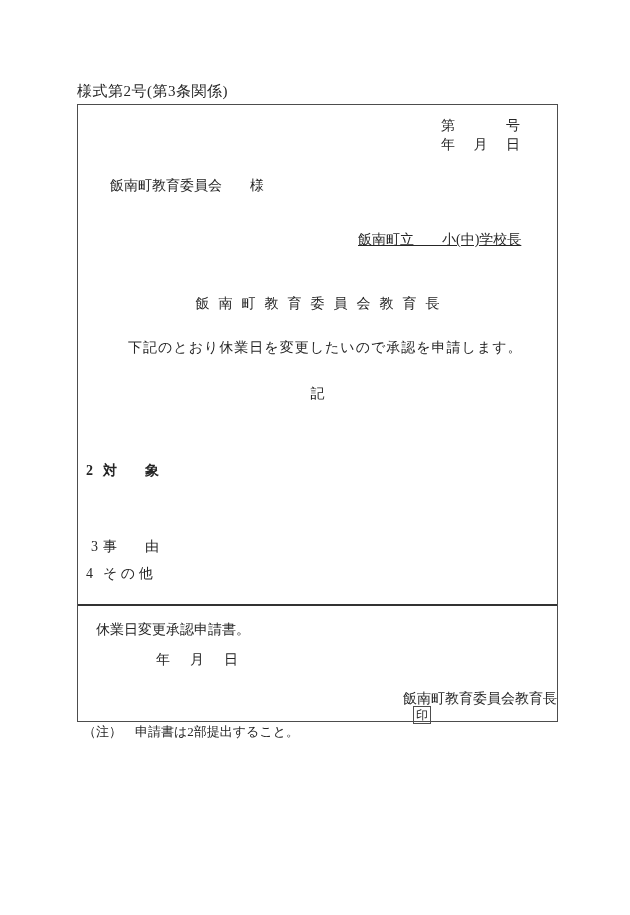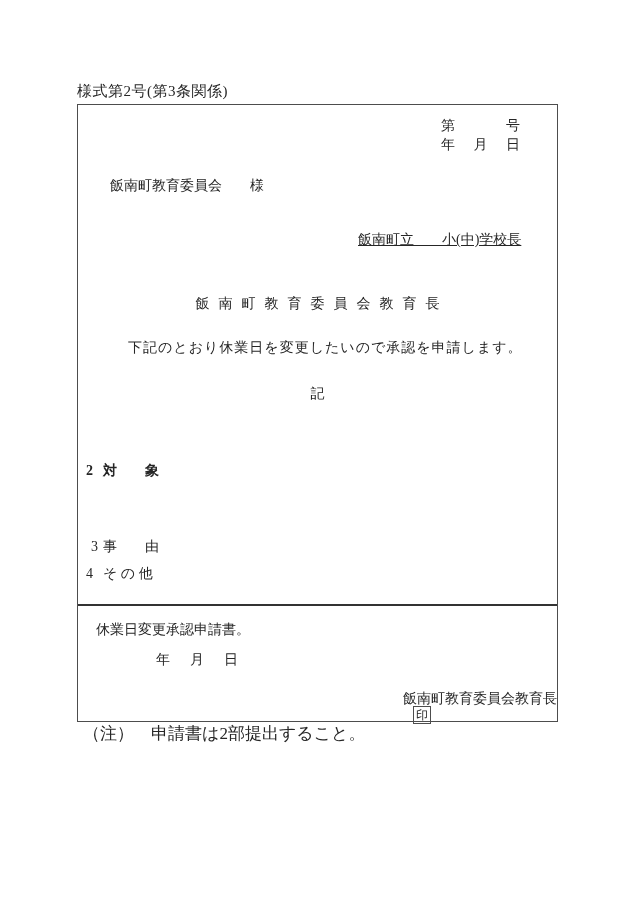--- a/index.html
+++ b/index.html
@@ -76,21 +76,21 @@
     position: absolute;
     left: 78px; top: 548px;
     width: 82px;
     display: flex; justify-content: space-between;
   }
   .approver { position: absolute; left: 281px; top: 587px; margin-left: 44px; }
   .approver .hanko { margin-left: 10px; }
   .footer-note {
     position: absolute;
     left: 83px; top: 725px;
-    font-size: 17px;
+    font-size: 13px;
   }
 </style>
 </head>
 <body>
 
 <div class="page">
 
   <div class="form-label">様式第2号(第3条関係)</div>
 
   <div class="form-box">

